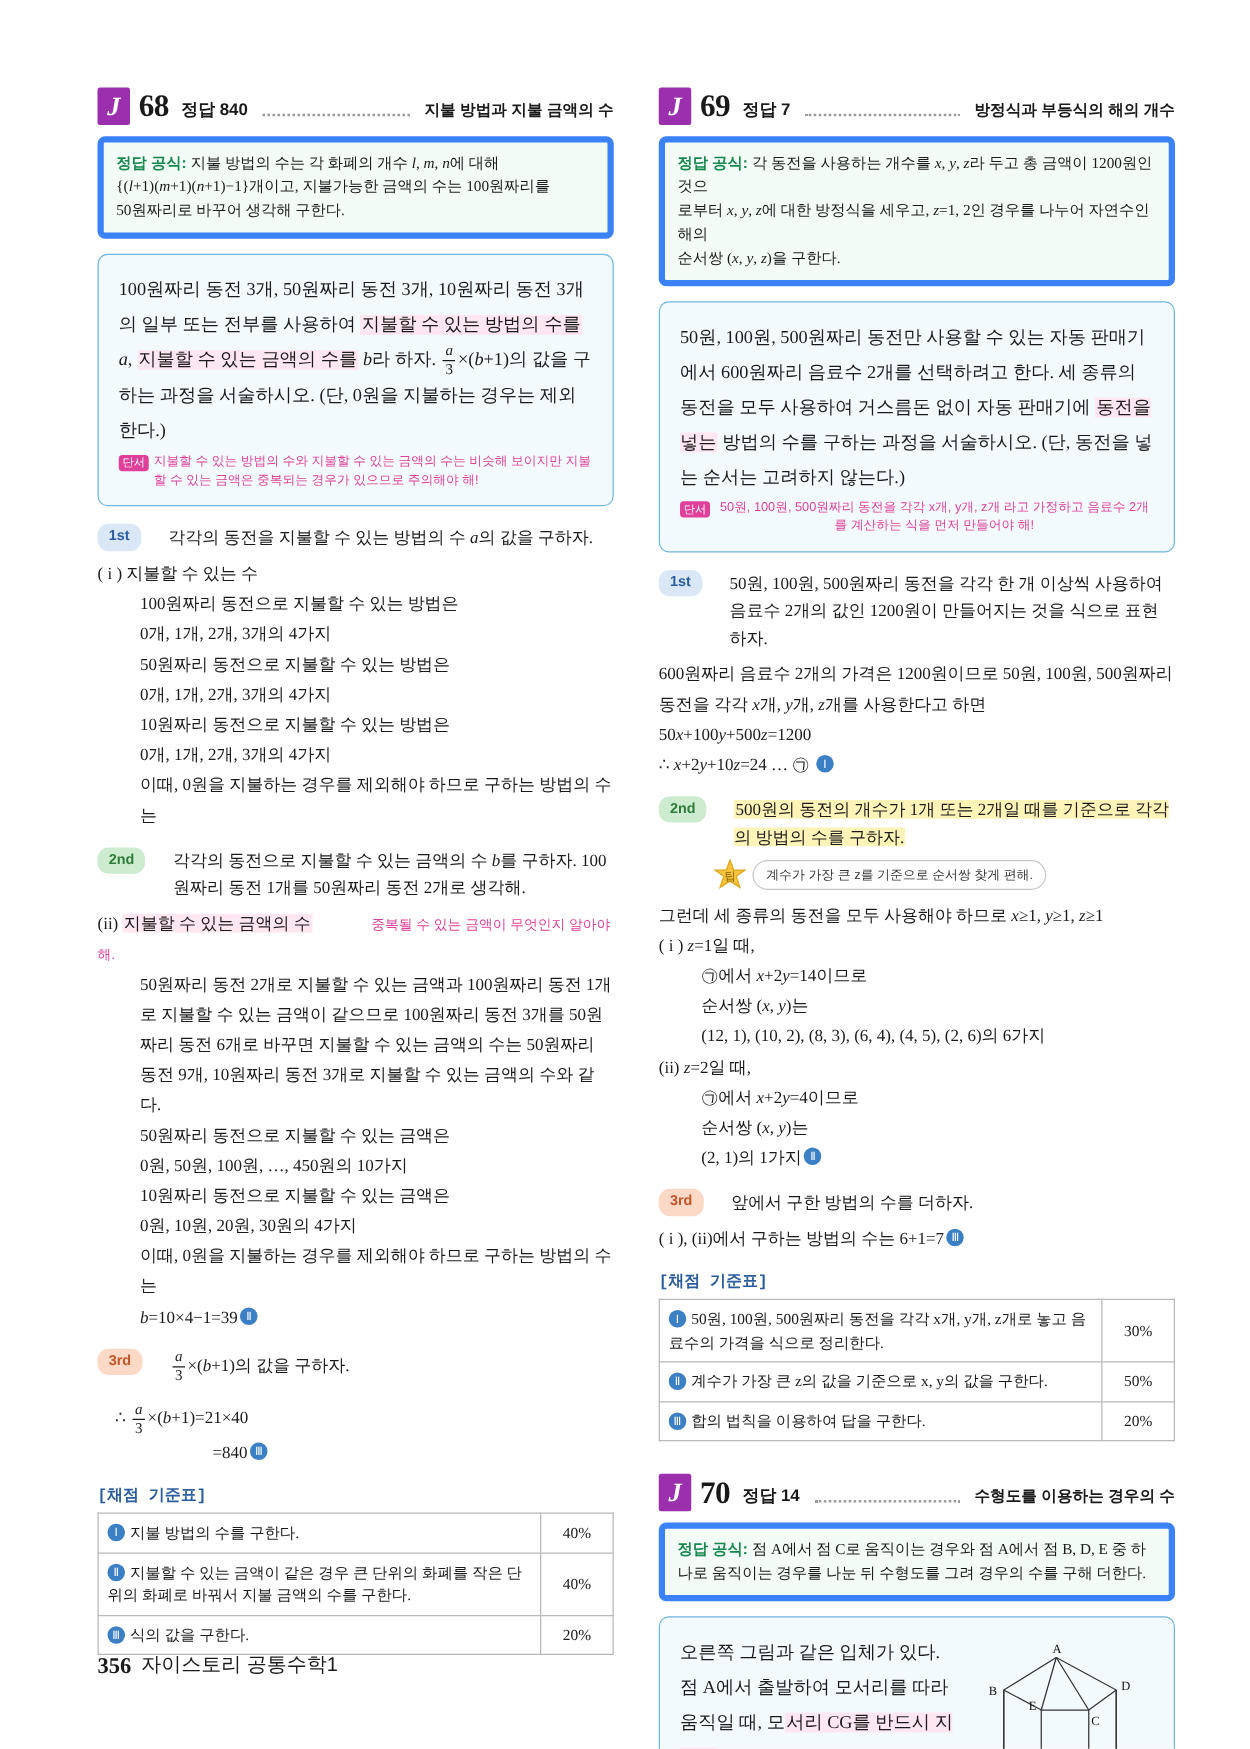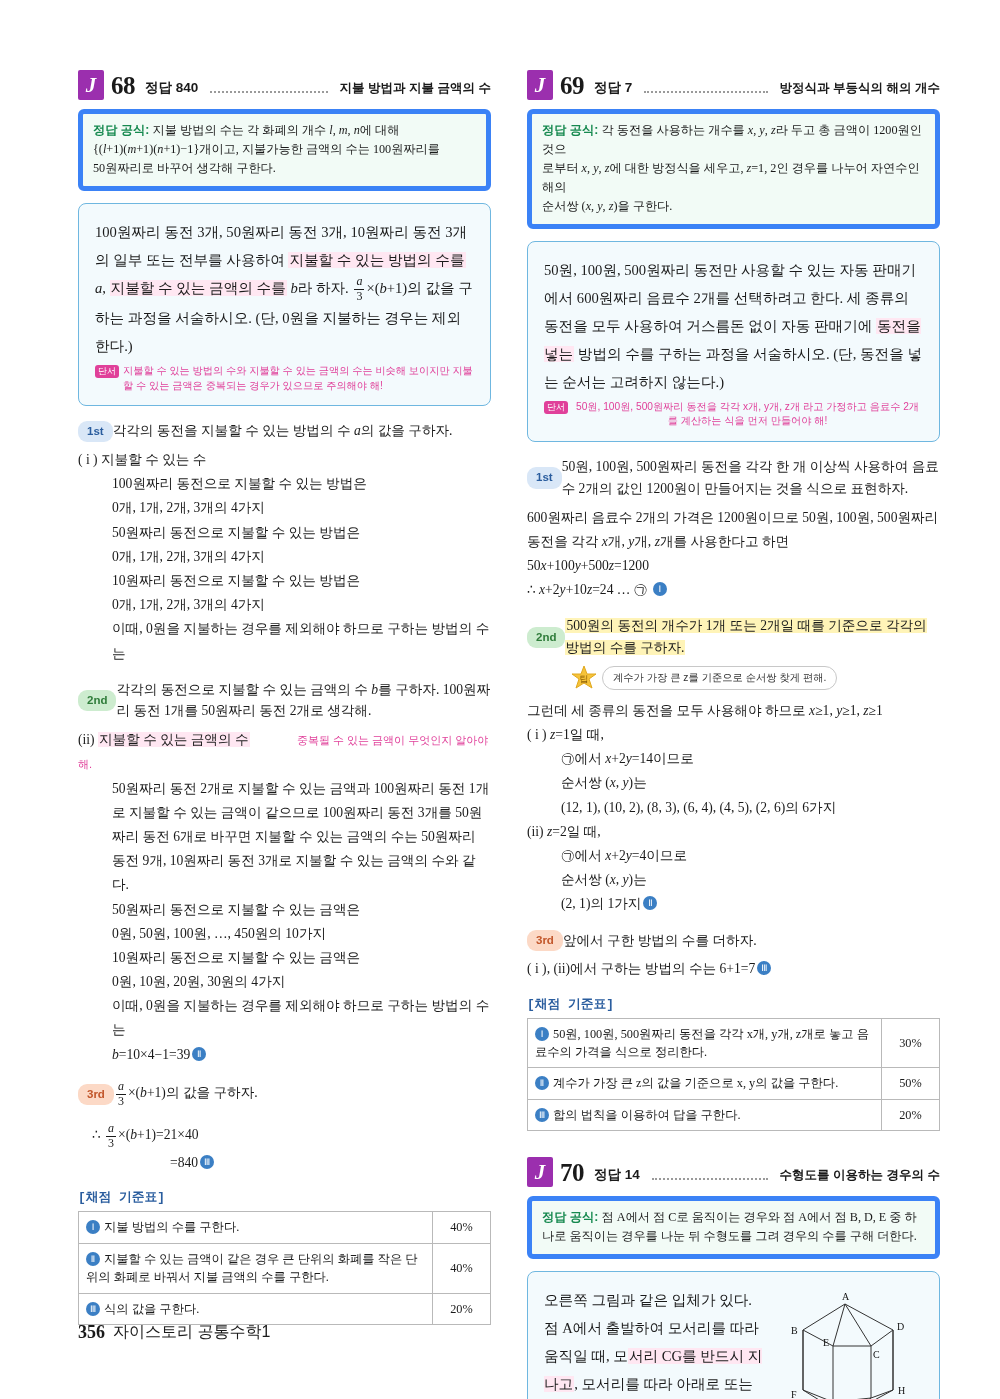--- a/index.html
+++ b/index.html
@@ -53,21 +53,21 @@
   .hl-y { background:#fff4b8; padding:0 1px; }
 
   
   .hint { margin-top:4px; font-size:10.2px; line-height:1.45; color:#e0409a;
     font-family:"Liberation Sans", sans-serif; display:flex; gap:4px; }
   .hint-tag { background:#e0409a; color:#fff; border-radius:3px; padding:1px 3px; font-size:9px;
     font-weight:normal; height:13px; line-height:11px; flex:0 0 auto; margin-top:1px; }
   .hint-right { text-align:center; }
 
   
-  .step { display:flex; gap:0; align-items:center; margin:13px 0 6px 0; }
+  .step { display:flex; gap:22px; align-items:flex-start; margin:13px 0 6px 0; }
   .badge {
     flex:0 0 auto; background:#b6e3c6; color:#15724a; font-weight:bold;
     border-radius:9px; padding:2px 9px; font-size:11.5px; line-height:1.5;
     font-family:"Liberation Sans", sans-serif;
   }
   .badge.b1 { background:#d9e7f7; color:#2a5d9e; }
   .badge.b2 { background:#cdeccf; color:#2f7c3a; }
   .badge.b3 { background:#fcd9c6; color:#c2562a; }
   .step-txt { font-size:13.6px; line-height:1.6; }
 

